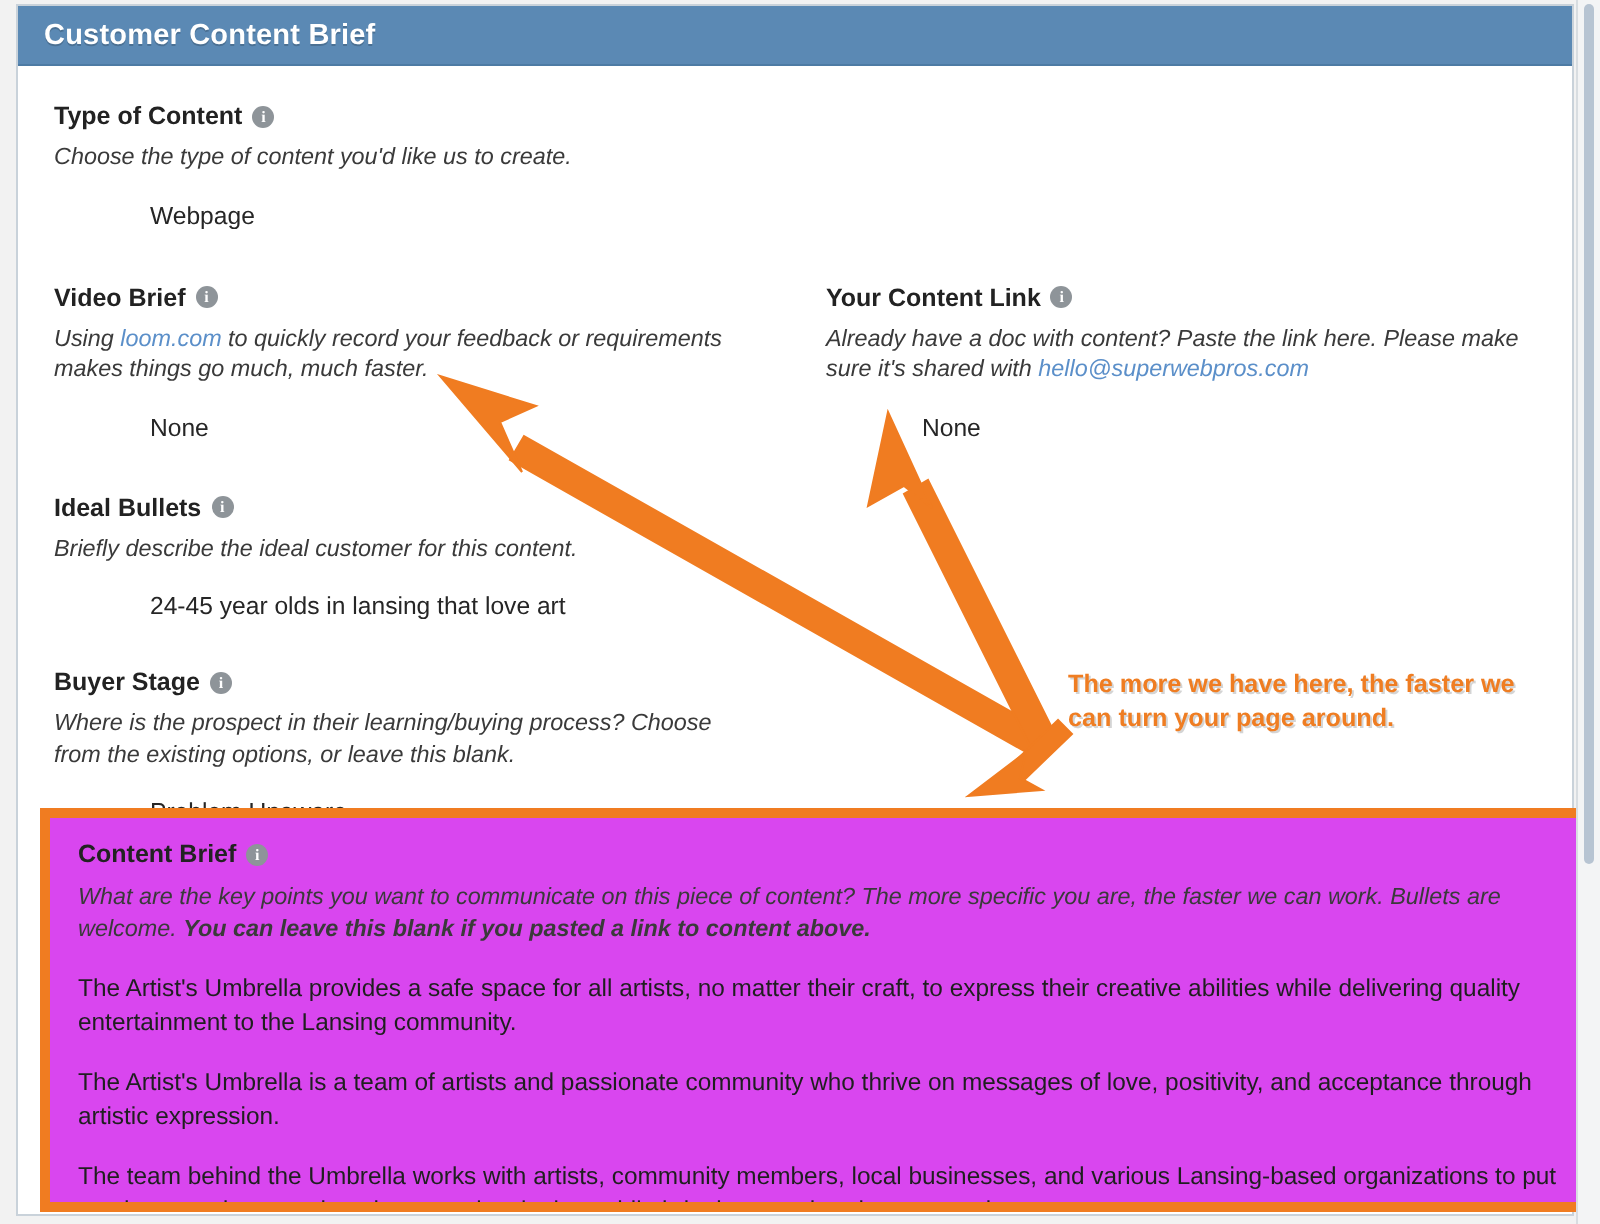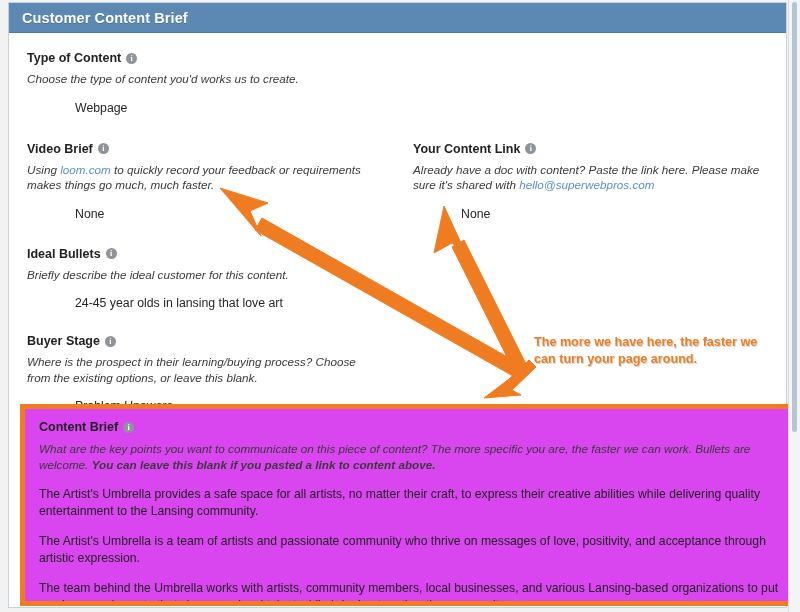--- a/index.html
+++ b/index.html
@@ -193,21 +193,21 @@
 
     <div id="panel-body">
 
       <div class="cols">
         <div class="col-left">
           <div class="field" style="padding-top:17px;">
             <div class="field-label">
               <span>Type of Content</span>
               <span class="info-icon">i</span>
             </div>
-            <div class="field-help">Choose the type of content you'd works us to create.</div>
+            <div class="field-help">Choose the type of content you'd like us to create.</div>
             <div class="field-value">Webpage</div>
           </div>
         </div>
         <div class="col-right"></div>
       </div>
 
       <div class="cols">
         <div class="col-left">
           <div class="field" style="padding-top:25px;">
             <div class="field-label">

